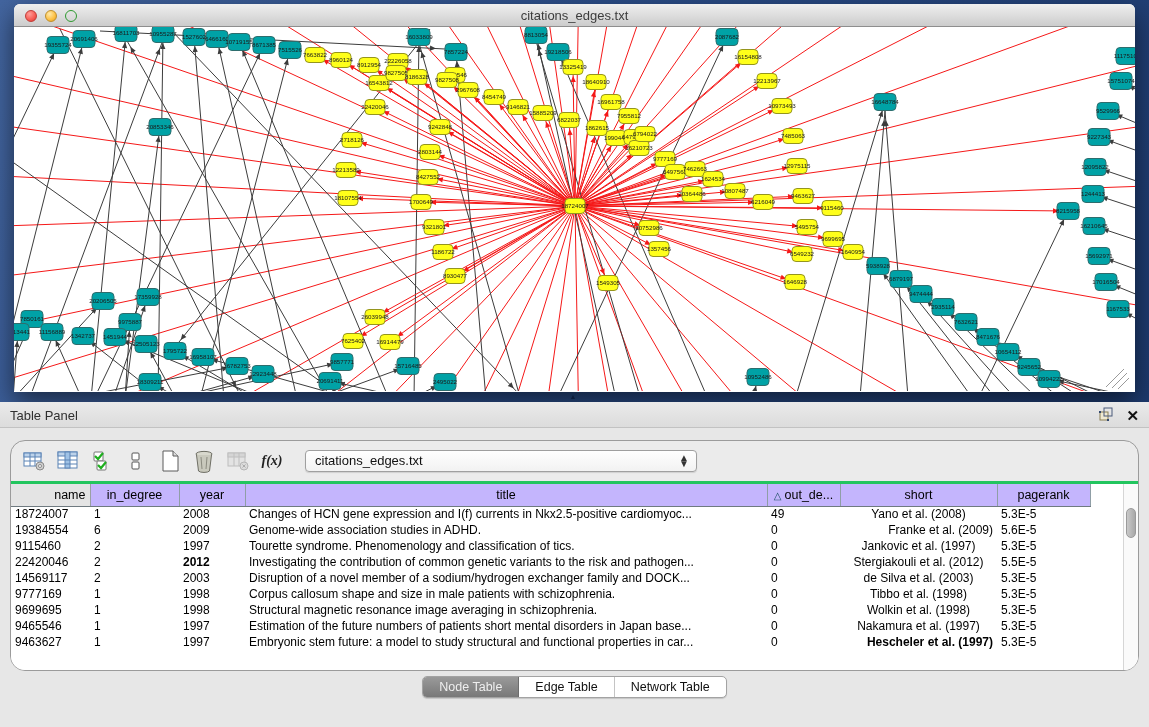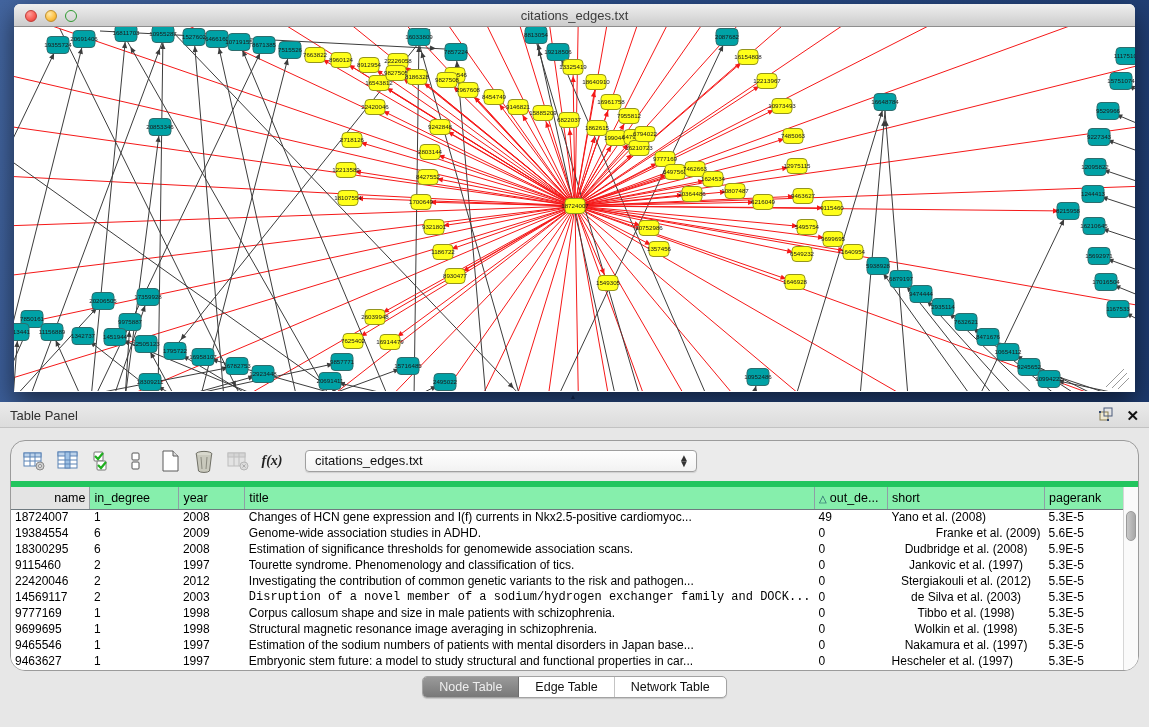--- a/index.html
+++ b/index.html
@@ -38,25 +38,25 @@
             border:1px solid #9b9b9b;border-radius:15px;background:#ebebeb;overflow:hidden;}
   .toolbar{position:relative;height:40px;display:flex;align-items:center;padding-left:8px;gap:4px;}
   .tb-btn{width:30px;height:28px;display:flex;align-items:center;justify-content:center;}
   .fx{font-family:"Liberation Serif",serif;font-style:italic;font-weight:bold;font-size:14px;color:#222;}
   .combo{margin-left:14px;width:392px;height:22px;border:1px solid #9f9f9f;border-radius:4px;
          background:linear-gradient(#ffffff,#f2f2f2);position:relative;
          font-size:13px;color:#111;line-height:20px;padding-left:9px;box-shadow:0 1px 1px rgba(0,0,0,.12);}
   .combo .updown{position:absolute;right:7px;top:0;height:20px;font-size:10px;color:#333;
                  display:flex;flex-direction:column;justify-content:center;line-height:6px;}
 
-  .table-wrap{position:absolute;left:0;top:40px;right:0;bottom:0;background:#fff;border-top:6px solid #22c55e;}
+  .table-wrap{position:absolute;left:0;top:40px;right:0;bottom:0;background:#fff;border-top:3px solid #22c55e;}
   table.cy{border-collapse:collapse;table-layout:fixed;font-size:12px;color:#000;}
   table.cy th{height:22px;font-weight:normal;font-size:12.5px;
               border-right:1px solid #8f9ea6;border-bottom:1px solid #6f7a80;
-              background:#86efac;overflow:hidden;white-space:nowrap;text-align:left;padding:0 4px;}
+              background:#c4b5fd;overflow:hidden;white-space:nowrap;text-align:center;padding:0 4px;}
   table.cy th.gray{background:#e4e4e4;text-align:right;border-right:1px solid #9aa0a4;}
   table.cy td{height:16px;padding:0 4px;overflow:hidden;white-space:nowrap;text-overflow:clip;}
   .sort-tri{font-size:10px;color:#1d4f63;margin-right:3px;}
   .vscroll{position:absolute;right:0;top:0;bottom:0;width:15px;background:#fafafa;border-left:1px solid #d6d6d6;}
   .vthumb{position:absolute;left:2px;top:24px;width:10px;height:30px;border-radius:6px;
           background:linear-gradient(90deg,#c9c9c9,#a8a8a8);border:1px solid #9a9a9a;}
 
   .tabsbar{position:absolute;left:0;right:0;top:274px;display:flex;justify-content:center;}
   .seg{display:flex;border:1px solid #a3a3a3;border-radius:5px;overflow:hidden;background:#fff;
        box-shadow:0 1px 1px rgba(0,0,0,.15);}
@@ -955,64 +955,55 @@
                 <th style="width: 93px;">pagerank</th>
               </tr>
             </thead>
             <tbody>
               <tr>
                 <td style="width: 79px;">18724007</td>
                 <td style="width: 89px;">1</td>
                 <td style="width: 66px;">2008</td>
                 <td style="width: 522px;">Changes of HCN gene expression and I(f) currents in Nkx2.5-positive cardiomyoc...</td>
                 <td style="width: 73px;">49</td>
-                <td style="width: 157px; text-align: left;">Yano et al. (2008)</td>
+                <td style="width: 157px; text-align: center;">Yano et al. (2008)</td>
                 <td style="width: 93px;">5.3E-5</td>
               </tr>
               <tr>
                 <td style="width: 79px;">19384554</td>
                 <td style="width: 89px;">6</td>
                 <td style="width: 66px;">2009</td>
                 <td style="width: 522px;">Genome-wide association studies in ADHD.</td>
                 <td style="width: 73px;">0</td>
                 <td style="width: 157px; text-align: right;">Franke et al. (2009)</td>
                 <td style="width: 93px;">5.6E-5</td>
-              </tr>
-              <tr>
-                <td style="width: 79px;">18300295</td>
-                <td style="width: 89px;">6</td>
-                <td style="width: 66px;">2008</td>
-                <td style="width: 522px;">Estimation of significance thresholds for genomewide association scans.</td>
-                <td style="width: 73px;">0</td>
-                <td style="width: 157px; text-align: center;">Dudbridge et al. (2008)</td>
-                <td style="width: 93px;">5.9E-5</td>
               </tr>
               <tr>
                 <td style="width: 79px;">9115460</td>
                 <td style="width: 89px;">2</td>
                 <td style="width: 66px;">1997</td>
                 <td style="width: 522px;">Tourette syndrome. Phenomenology and classification of tics.</td>
                 <td style="width: 73px;">0</td>
                 <td style="width: 157px; text-align: center;">Jankovic et al. (1997)</td>
                 <td style="width: 93px;">5.3E-5</td>
               </tr>
               <tr>
                 <td style="width: 79px;">22420046</td>
                 <td style="width: 89px;">2</td>
-                <td style="width: 66px;">2012</td>
+                <td style="width: 66px; font-weight: bold;">2012</td>
                 <td style="width: 522px;">Investigating the contribution of common genetic variants to the risk and pathogen...</td>
                 <td style="width: 73px;">0</td>
                 <td style="width: 157px; text-align: center;">Stergiakouli et al. (2012)</td>
                 <td style="width: 93px;">5.5E-5</td>
               </tr>
               <tr>
                 <td style="width: 79px; margin-top: 40px;">14569117</td>
                 <td style="width: 89px;">2</td>
                 <td style="width: 66px;">2003</td>
-                <td style="width: 522px; font-family: Liberation Mono, monospace;">Disruption of a novel member of a sodium/hydrogen exchanger family and DOCK...</td>
+                <td style="width: 522px;">Disruption of a novel member of a sodium/hydrogen exchanger family and DOCK...</td>
                 <td style="width: 73px;">0</td>
                 <td style="width: 157px; text-align: center;">de Silva et al. (2003)</td>
                 <td style="width: 93px;">5.3E-5</td>
               </tr>
               <tr>
                 <td style="width: 79px;">9777169</td>
                 <td style="width: 89px;">1</td>
                 <td style="width: 66px;">1998</td>
                 <td style="width: 522px; margin-top: 6px;">Corpus callosum shape and size in male patients with schizophrenia.</td>
                 <td style="width: 73px;">0</td>
@@ -1025,32 +1016,32 @@
                 <td style="width: 66px;">1998</td>
                 <td style="width: 522px;">Structural magnetic resonance image averaging in schizophrenia.</td>
                 <td style="width: 73px;">0</td>
                 <td style="width: 157px; text-align: center;">Wolkin et al. (1998)</td>
                 <td style="width: 93px;">5.3E-5</td>
               </tr>
               <tr>
                 <td style="width: 79px;">9465546</td>
                 <td style="width: 89px;">1</td>
                 <td style="width: 66px;">1997</td>
-                <td style="width: 522px;">Estimation of the sodium numbers of patients with mental disorders in Japan base...</td>
+                <td style="width: 522px;">Estimation of the future numbers of patients short mental disorders in Japan base...</td>
                 <td style="width: 73px;">0</td>
                 <td style="width: 157px; text-align: center;">Nakamura et al. (1997)</td>
                 <td style="width: 93px;">5.3E-5</td>
               </tr>
               <tr>
                 <td style="width: 79px;">9463627</td>
                 <td style="width: 89px;">1</td>
                 <td style="width: 66px;">1997</td>
                 <td style="width: 522px;">Embryonic stem future: a model to study structural and functional properties in car...</td>
                 <td style="width: 73px;">0</td>
-                <td style="width: 157px; text-align: left;">Hescheler et al. (1997)</td>
+                <td style="width: 157px; text-align: right; font-weight: bold;">Hescheler et al. (1997)</td>
                 <td style="width: 93px;">5.3E-5</td>
               </tr>
             </tbody>
           </table>
         <div class="vscroll">
           <div class="vthumb"></div>
         </div>
       </div>
     </div>
 

